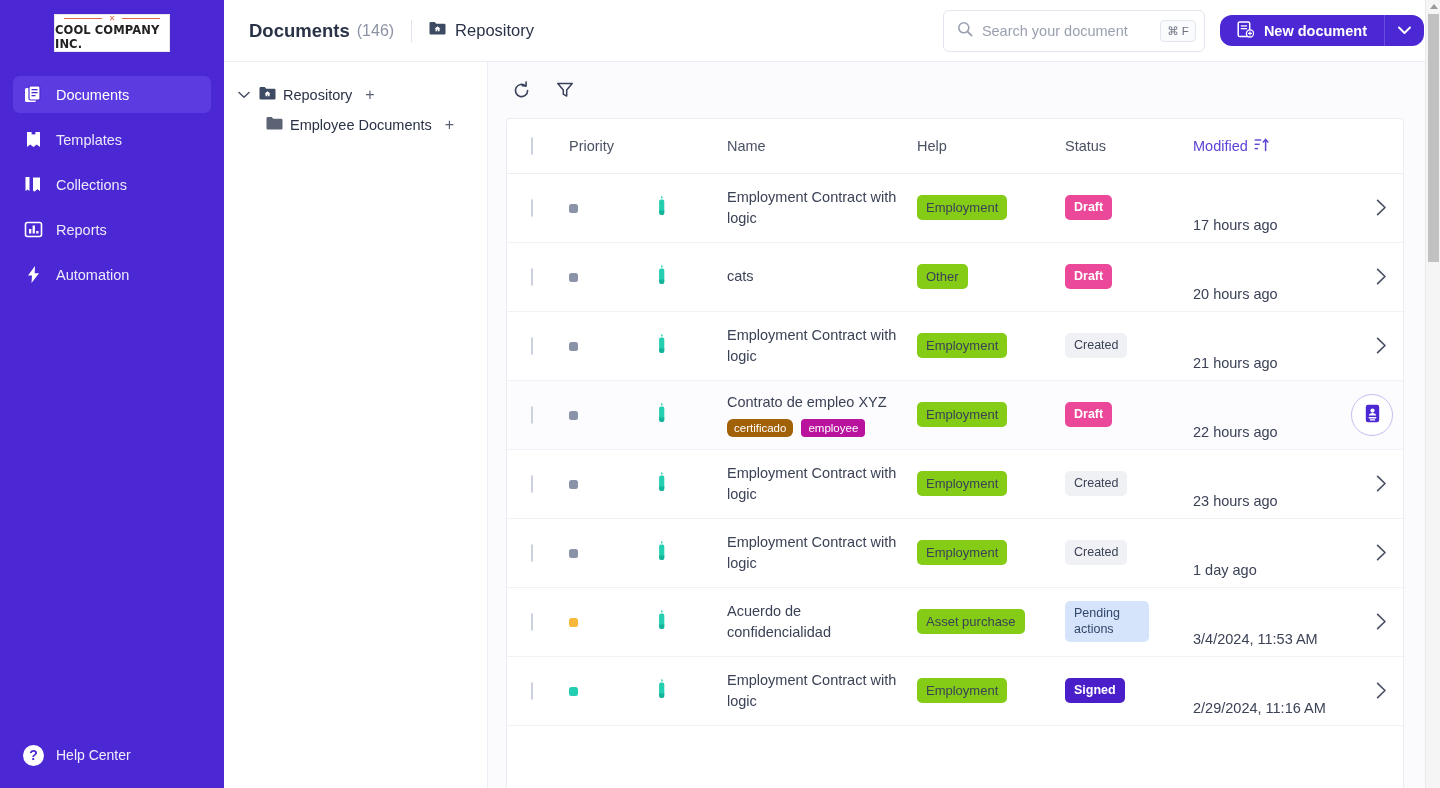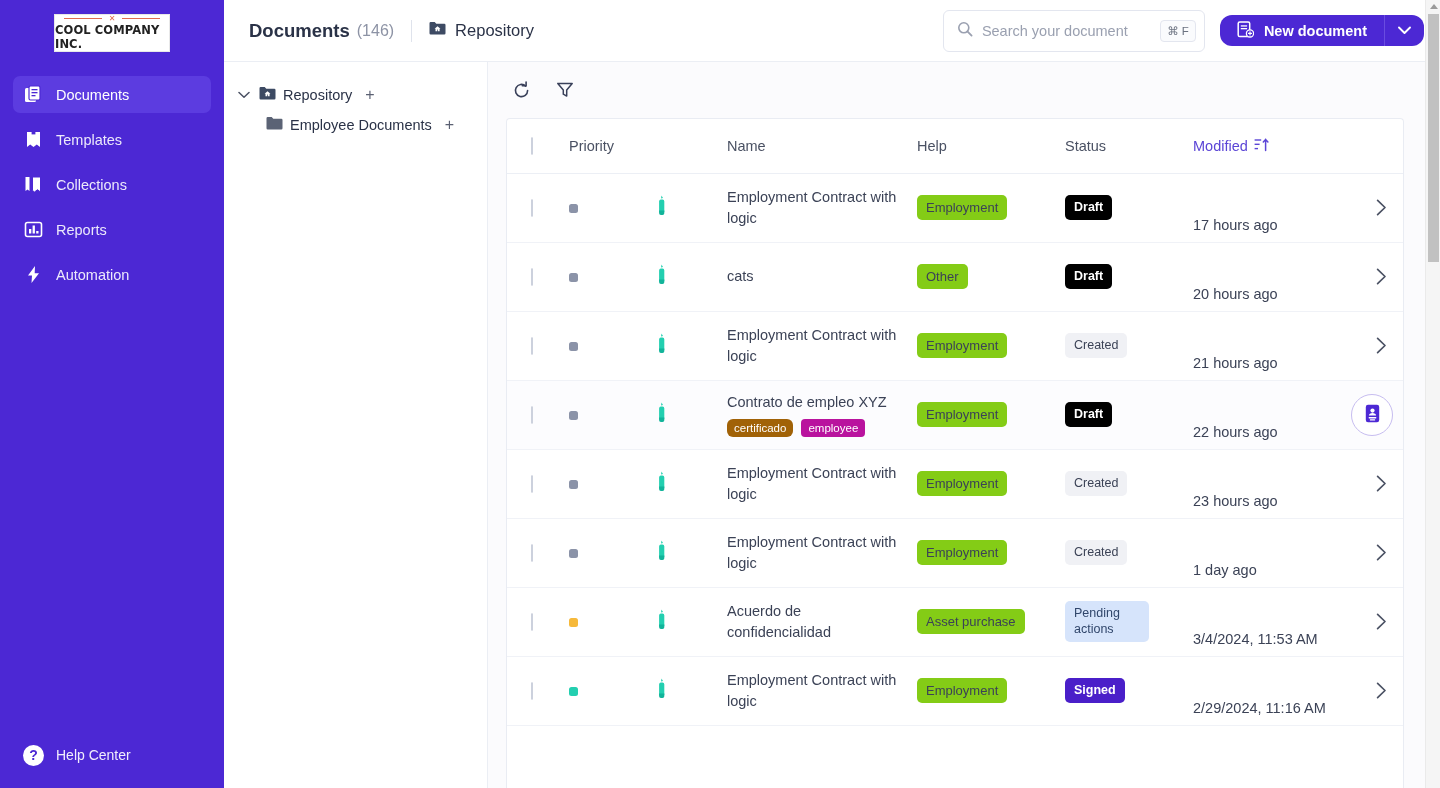--- a/index.html
+++ b/index.html
@@ -201,21 +201,21 @@
 
   .pill {
     display: inline-block; font-size: 13px;
     padding: 5px 9px; border-radius: 5px;
     background: #84cc16; color: #3b4256;
   }
   .badge {
     display: inline-block; font-size: 12.5px; font-weight: bold;
     padding: 5px 9px; border-radius: 5px; line-height: 1.25;
   }
-  .badge.draft { background: #000000; color: #fff; }
+  .badge.draft { background: #ec4899; color: #fff; }
   .badge.created { background: #f0f1f5; color: #3b4256; font-weight: normal; }
   .badge.pending { background: #d6e4fb; color: #30466b; font-weight: normal; max-width: 84px; }
   .badge.signed { background: #4a1fc9; color: #fff; }
   .modcell { line-height: 1.44; color: #3b4256; margin-top: 35px; }
   .chev { color: #4a5163; display: flex; align-items: center; justify-content: center; cursor: pointer; }
   .circle-btn {
     width: 42px; height: 42px; border-radius: 50%;
     border: 1px solid #c7bdf0; background: #fff;
     display: flex; align-items: center; justify-content: center;
     cursor: pointer;

